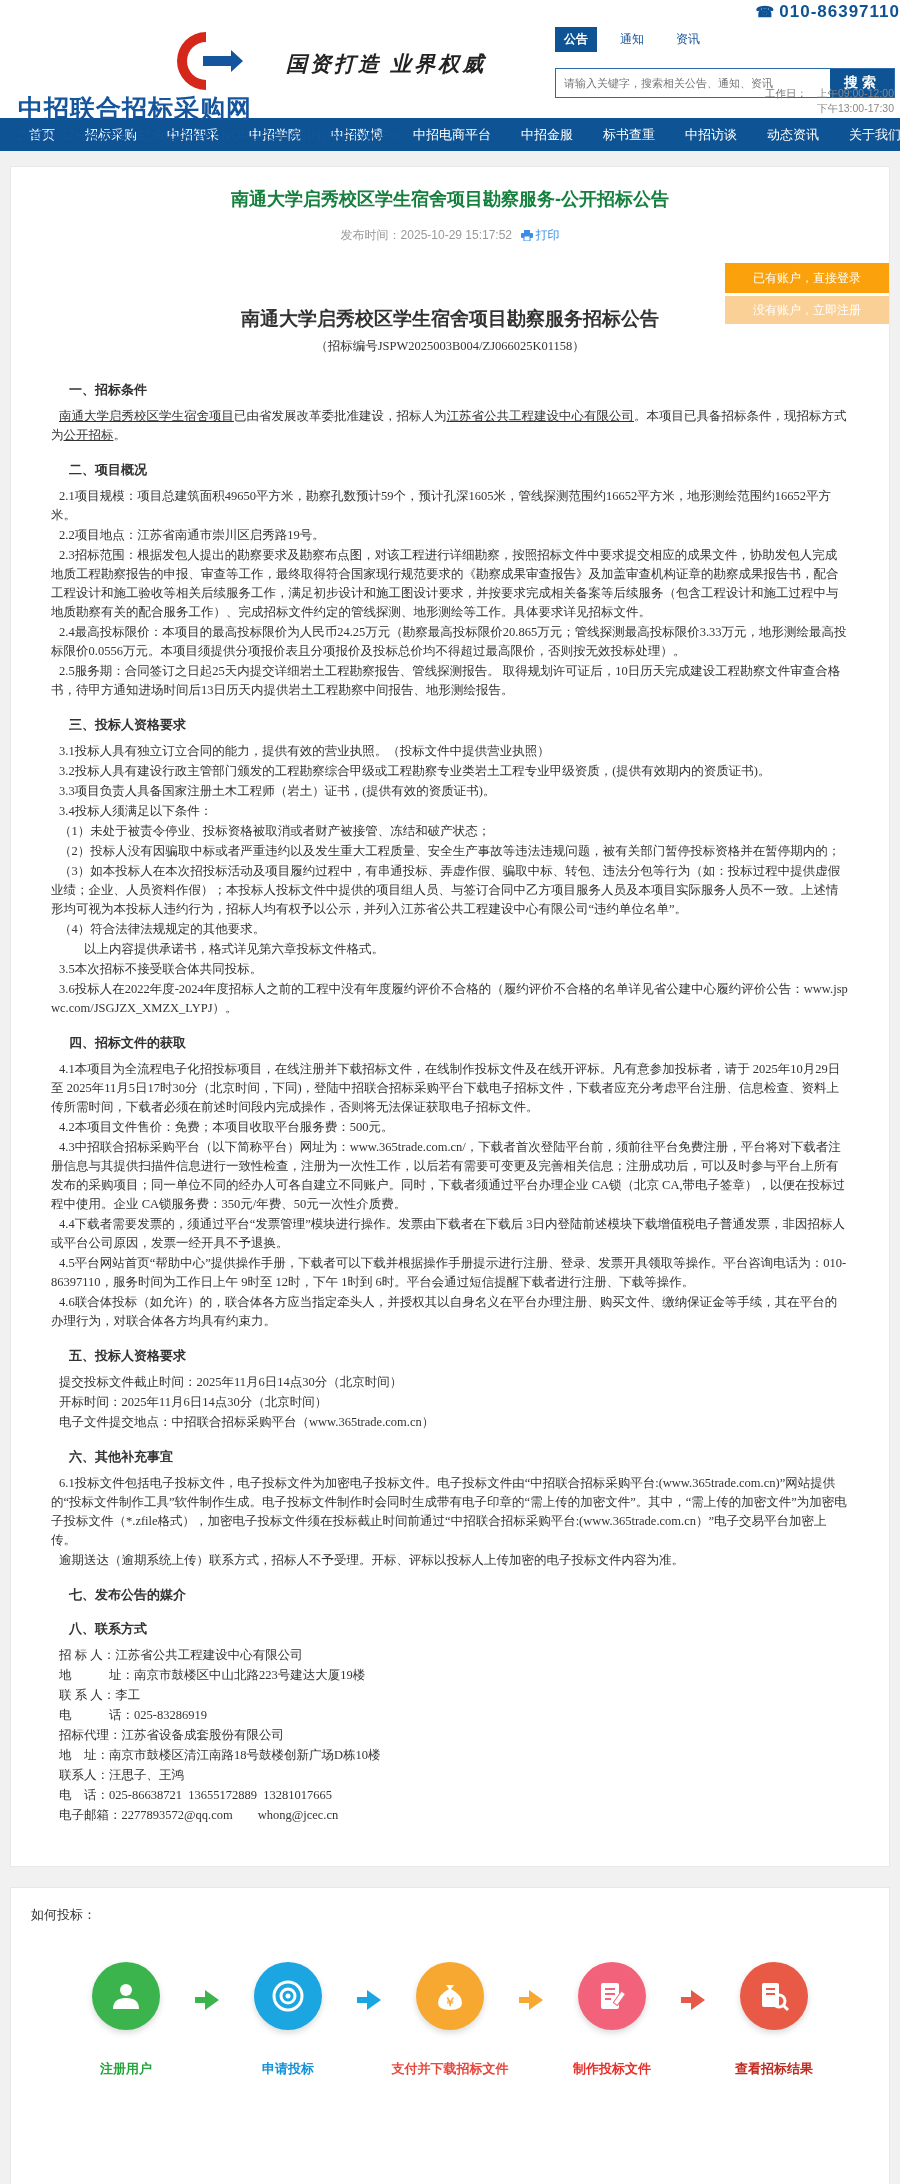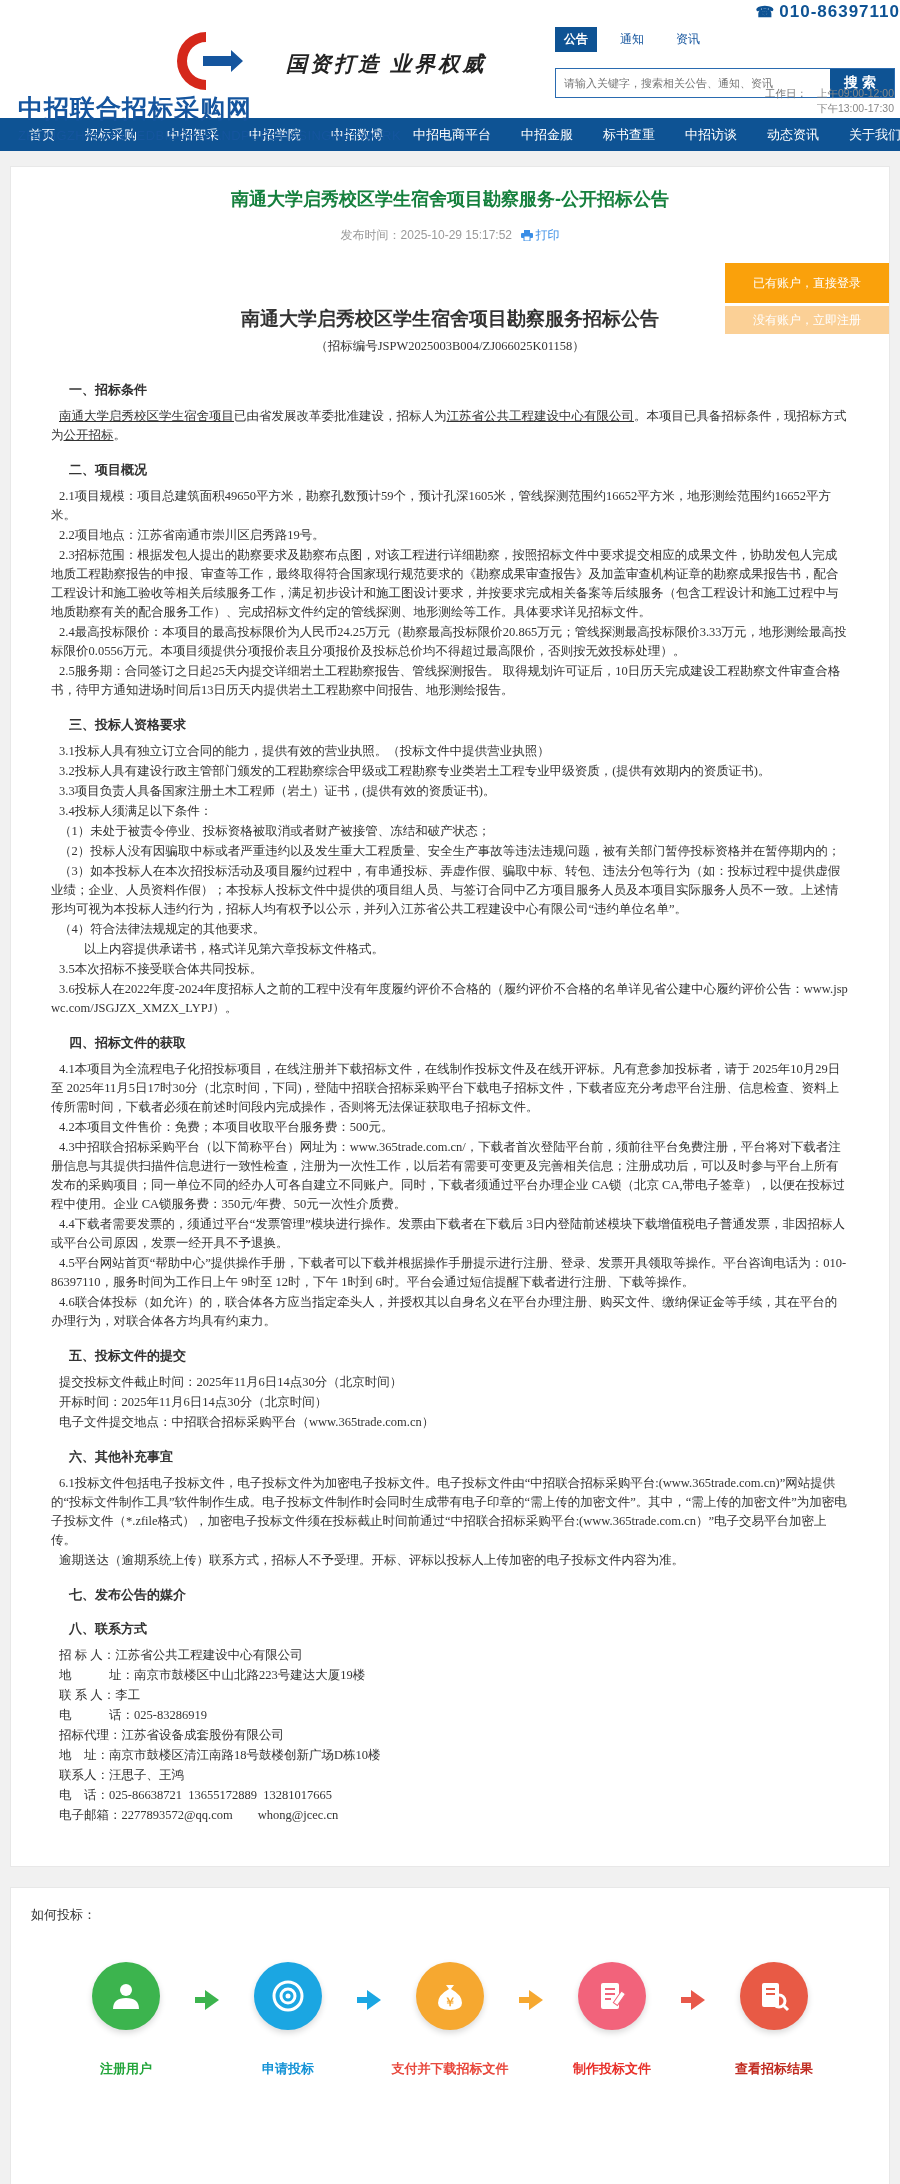--- a/index.html
+++ b/index.html
@@ -30,21 +30,21 @@
   .nav a { color:#fff; font-size:13px; text-decoration:none; padding:0 15px; line-height:33px; white-space:nowrap;text-align:right; }
 
   
   .card { width:880px; margin:0 10px; background:#fff; border:1px solid #e8e8e8; }
   .card1 { margin-top:15px; position:relative; padding-bottom:40px; }
   .art-title { text-align:center; padding-top:20px; font-size:18px; font-weight:bold; color:#15803d; }
   .art-meta { text-align:center; margin-top:16px; font-size:12px; color:#999; }
   .print-link { color:#3a8ee6; cursor:pointer; margin-left:6px; }
   .print-ico { display:inline-block; vertical-align:-2px; margin-right:2px; }
   .login-btns { position:absolute; right:0; top:96px; width:164px; }
-  .btn-login { display:block; width:164px; height:40px; background:#faa10b; color:#fff; border:0; font-size:12px; cursor:pointer; margin-bottom:3px; }
+  .btn-login { display:block; width:164px; height:30px; background:#faa10b; color:#fff; border:0; font-size:12px; cursor:pointer; margin-bottom:3px; }
   .btn-reg { display:block; width:164px; height:28px; background:#fbd096; color:#fff; border:0; font-size:12px; cursor:pointer; }
 
   .doc { font-family:"Liberation Serif", serif; padding:0 40px; }
   .doc-title { text-align:center; font-size:19px; font-weight:bold; margin-top:62px; }
   .doc-no { text-align:center; font-size:12.5px; margin-top:6px; }
   .doc-body { margin-top:26px; }
   .sec-h { font-size:13px; font-weight:bold; padding-left:18px; margin:16px 0 8px; }
   .doc-p { font-size:12.5px; line-height:19px; text-indent:8px; margin:1px 0; white-space:pre-wrap; word-break:break-all; }
   .doc-link { text-decoration:underline; cursor:pointer; }
 
@@ -148,21 +148,21 @@
         <p class="doc-p">　　以上内容提供承诺书，格式详见第六章投标文件格式。</p>
         <p class="doc-p">3.5本次招标不接受联合体共同投标。</p>
         <p class="doc-p">3.6投标人在2022年度-2024年度招标人之前的工程中没有年度履约评价不合格的（履约评价不合格的名单详见省公建中心履约评价公告：www.jspwc.com/JSGJZX_XMZX_LYPJ）。</p>
         <h3 class="sec-h">四、招标文件的获取</h3>
         <p class="doc-p">4.1本项目为全流程电子化招投标项目，在线注册并下载招标文件，在线制作投标文件及在线开评标。凡有意参加投标者，请于 2025年10月29日至 2025年11月5日17时30分（北京时间，下同)，登陆中招联合招标采购平台下载电子招标文件，下载者应充分考虑平台注册、信息检查、资料上传所需时间，下载者必须在前述时间段内完成操作，否则将无法保证获取电子招标文件。</p>
         <p class="doc-p">4.2本项目文件售价：免费；本项目收取平台服务费：500元。</p>
         <p class="doc-p">4.3中招联合招标采购平台（以下简称平台）网址为：www.365trade.com.cn/，下载者首次登陆平台前，须前往平台免费注册，平台将对下载者注册信息与其提供扫描件信息进行一致性检查，注册为一次性工作，以后若有需要可变更及完善相关信息；注册成功后，可以及时参与平台上所有发布的采购项目；同一单位不同的经办人可各自建立不同账户。同时，下载者须通过平台办理企业 CA锁（北京 CA,带电子签章），以便在投标过程中使用。企业 CA锁服务费：350元/年费、50元一次性介质费。</p>
         <p class="doc-p">4.4下载者需要发票的，须通过平台“发票管理”模块进行操作。发票由下载者在下载后 3日内登陆前述模块下载增值税电子普通发票，非因招标人或平台公司原因，发票一经开具不予退换。</p>
         <p class="doc-p">4.5平台网站首页“帮助中心”提供操作手册，下载者可以下载并根据操作手册提示进行注册、登录、发票开具领取等操作。平台咨询电话为：010-86397110，服务时间为工作日上午 9时至 12时，下午 1时到 6时。平台会通过短信提醒下载者进行注册、下载等操作。</p>
         <p class="doc-p">4.6联合体投标（如允许）的，联合体各方应当指定牵头人，并授权其以自身名义在平台办理注册、购买文件、缴纳保证金等手续，其在平台的办理行为，对联合体各方均具有约束力。</p>
-        <h3 class="sec-h">五、投标文件的提交</h3>
+        <h3 class="sec-h">五、投标人资格要求</h3>
         <p class="doc-p">提交投标文件截止时间：2025年11月6日14点30分（北京时间）</p>
         <p class="doc-p">开标时间：2025年11月6日14点30分（北京时间）</p>
         <p class="doc-p">电子文件提交地点：中招联合招标采购平台（www.365trade.com.cn）</p>
         <h3 class="sec-h">六、其他补充事宜</h3>
         <p class="doc-p">6.1投标文件包括电子投标文件，电子投标文件为加密电子投标文件。电子投标文件由“中招联合招标采购平台:(www.365trade.com.cn)”网站提供的“投标文件制作工具”软件制作生成。电子投标文件制作时会同时生成带有电子印章的“需上传的加密文件”。其中，“需上传的加密文件”为加密电子投标文件（*.zfile格式），加密电子投标文件须在投标截止时间前通过“中招联合招标采购平台:(www.365trade.com.cn）”电子交易平台加密上传。</p>
         <p class="doc-p">逾期送达（逾期系统上传）联系方式，招标人不予受理。开标、评标以投标人上传加密的电子投标文件内容为准。</p>
         <h3 class="sec-h">七、发布公告的媒介</h3>
         <h3 class="sec-h">八、联系方式</h3>
         <p class="doc-p">招 标 人：江苏省公共工程建设中心有限公司</p>
         <p class="doc-p">地　　　址：南京市鼓楼区中山北路223号建达大厦19楼</p>

